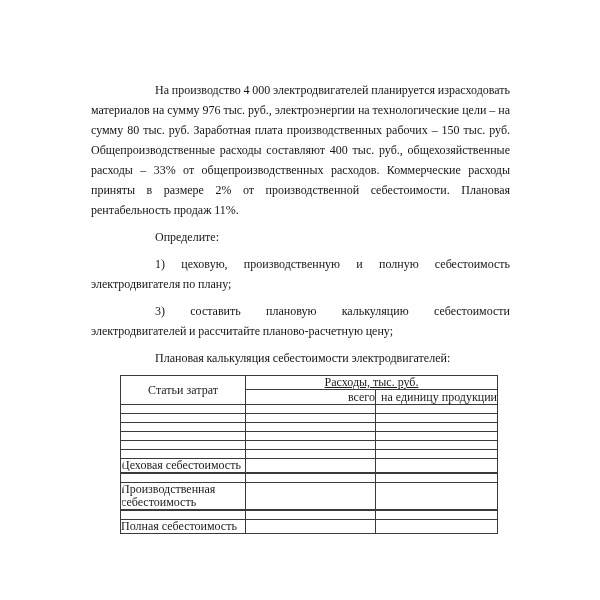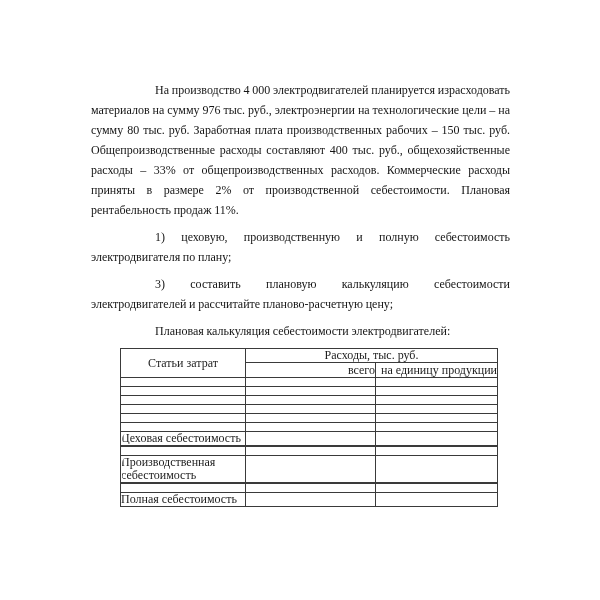--- a/index.html
+++ b/index.html
@@ -53,20 +53,21 @@
   }
   th.hdr-items {
     text-align: center;
     vertical-align: middle;
     border-bottom-width: 2px;
   }
   th.hdr-group {
     text-align: center;
     height: 12px;
     vertical-align: middle;
+    text-decoration: underline;
   }
   th.hdr-sub {
     text-align: right;
     height: 14px;
     vertical-align: middle;
     border-bottom-width: 2px;
   }
   tr.r-empty td { height: 8px; }
   tr.r-label td { height: 13px; }
   td.label-cell {
@@ -76,20 +77,21 @@
   }
   tr.r-thickbottom td { border-bottom-width: 2px; border-radius: 7px; }
 </style>
 </head>
 <body>
 
 <div class="page">
   <div class="textblock">
 
     <p class="body-par">На производство 4 000 электродвигателей планируется израсходовать материалов на сумму 976 тыс. руб., электроэнергии на технологические цели – на сумму 80 тыс. руб. Заработная плата производственных рабочих – 150 тыс. руб. Общепроизводственные расходы составляют 400 тыс. руб., общехозяйственные расходы – 33% от общепроизводственных расходов. Коммерческие расходы приняты в размере 2% от производственной себестоимости. Плановая рентабельность продаж 11%.</p>
+    <p class="body-par">Определите:</p>
     <p class="body-par">1) цеховую, производственную и полную себестоимость электродвигателя по плану;</p>
     <p class="body-par">3) составить плановую калькуляцию себестоимости электродвигателей и рассчитайте планово-расчетную цену;</p>
     <p class="body-par">Плановая калькуляция себестоимости электродвигателей:</p>
 
     <table class="doc-table">
       <colgroup>
         <col style="width:125px">
         <col style="width:130px">
         <col style="width:122px">
       </colgroup>

